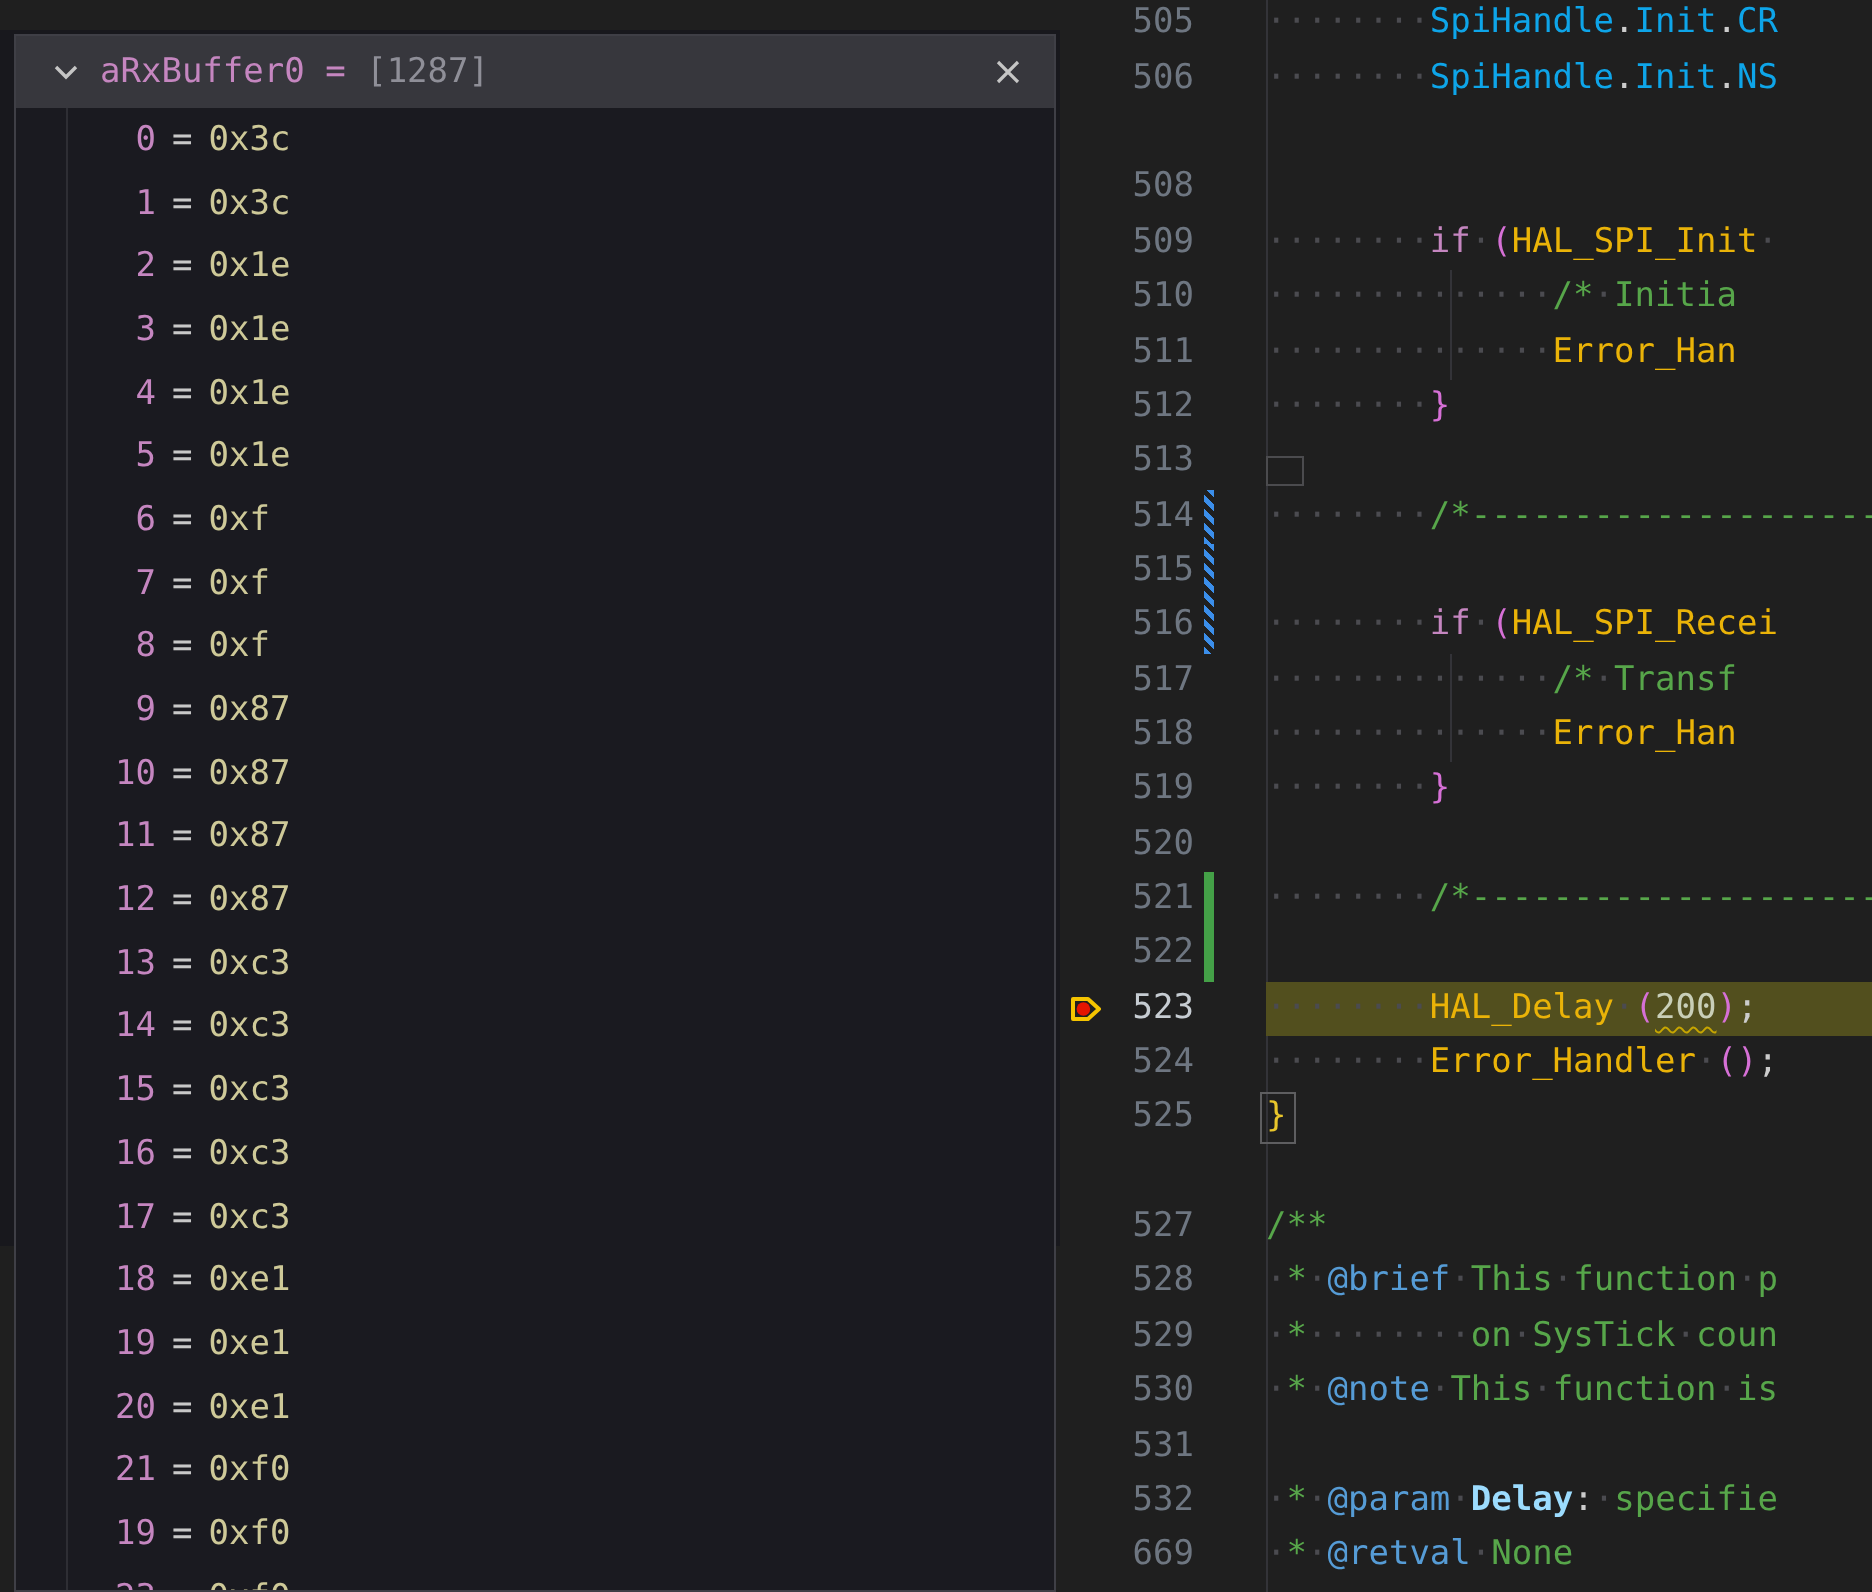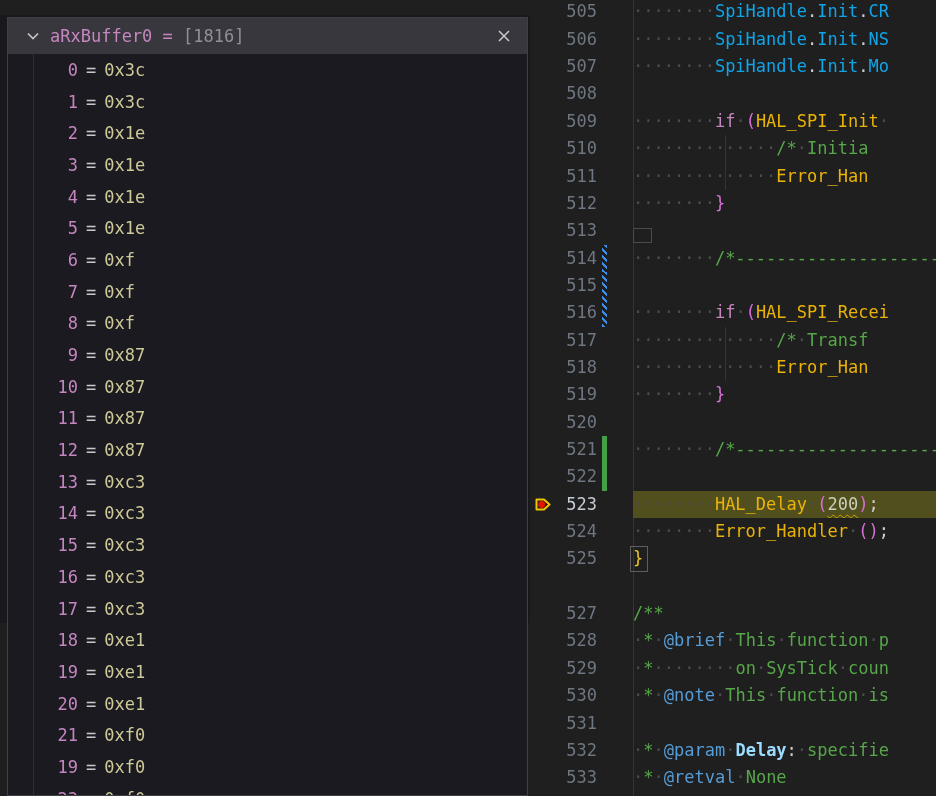--- a/index.html
+++ b/index.html
@@ -80,21 +80,21 @@
 
   <div id="var-popup">
     <div id="var-popup-header">
       <span class="chev">
         <svg width="18" height="18" viewBox="0 0 18 18">
             <polyline points="4,6.5 9,11.5 14,6.5" fill="none" stroke="#c5c5c5" stroke-width="1.7"></polyline>
           </svg>
       </span>
       <span class="t-name">aRxBuffer0</span>
         <span class="t-eq"> = </span>
-        <span class="t-val">[1816]</span>
+        <span class="t-val">[1287]</span>
       <span id="close-btn">
         <svg width="18" height="18" viewBox="0 0 18 18">
             <path d="M4 4 L14 14 M14 4 L4 14" stroke="#c5c5c5" stroke-width="1.6"></path>
           </svg>
       </span>
     </div>
     <div id="var-list">
       <div class="tree-guide"></div>
 
     <div class="var-row">
@@ -237,24 +237,20 @@
       <div class="indent-guide" style="left: 195.07px; top: 135.15px; height: 54.7px;"></div>
       <div class="indent-guide" style="left: 195.07px; top: 326.6px; height: 54.7px;"></div>
       <div class="editor-line" style="top: -1.6px;">
         <span class="num">505</span>
         <span class="code"><span class="seg-ws">········</span><span class="seg-var">SpiHandle</span><span class="seg-pun">.</span><span class="seg-var">Init</span><span class="seg-pun">.</span><span class="seg-var">CR</span></span>
       </div>
       <div class="editor-line" style="top: 25.75px;">
         <span class="num">506</span>
         <span class="code"><span class="seg-ws">········</span><span class="seg-var">SpiHandle</span><span class="seg-pun">.</span><span class="seg-var">Init</span><span class="seg-pun">.</span><span class="seg-var">NS</span></span>
       </div>
-      <div class="editor-line" style="top: 53.1px;">
-        <span class="num">507</span>
-        <span class="code"><span class="seg-ws">········</span><span class="seg-var">SpiHandle</span><span class="seg-pun">.</span><span class="seg-var">Init</span><span class="seg-pun">.</span><span class="seg-var">Mo</span></span>
-      </div>
       <div class="editor-line" style="top: 80.45px;">
         <span class="num">508</span>
         <span class="code"></span>
       </div>
       <div class="editor-line" style="top: 107.8px;">
         <span class="num">509</span>
         <span class="code"><span class="seg-ws">········</span><span class="seg-kw">if</span><span class="seg-ws">·</span><span class="seg-pnk">(</span><span class="seg-fn">HAL_SPI_Init</span><span class="seg-ws">·</span></span>
       </div>
       <div class="editor-line" style="top: 135.15px;">
         <span class="num">510</span>
@@ -347,19 +343,19 @@
         <span class="code"><span class="seg-ws">·</span><span class="seg-cm">*</span><span class="seg-ws">·</span><span class="seg-tag">@note</span><span class="seg-ws">·</span><span class="seg-cm">This</span><span class="seg-ws">·</span><span class="seg-cm">function</span><span class="seg-ws">·</span><span class="seg-cm">is</span></span>
       </div>
       <div class="editor-line" style="top: 709.5px;">
         <span class="num">531</span>
       </div>
       <div class="editor-line" style="top: 736.85px;">
         <span class="num">532</span>
         <span class="code"><span class="seg-ws">·</span><span class="seg-cm">*</span><span class="seg-ws">·</span><span class="seg-tag">@param</span><span class="seg-ws">·</span><span class="seg-pname">Delay</span><span class="seg-pun">:</span><span class="seg-ws">·</span><span class="seg-cm">specifie</span></span>
       </div>
       <div class="editor-line" style="top: 764.2px;">
-        <span class="num">533</span>
+        <span class="num">669</span>
         <span class="code"><span class="seg-ws">·</span><span class="seg-cm">*</span><span class="seg-ws">·</span><span class="seg-tag">@retval</span><span class="seg-ws">·</span><span class="seg-cm">None</span></span>
       </div>
       <div class="deco deco-fold-box" style="left: 103px; top: 228.2px; width: 19px; height: 15px;"></div>
       <div class="deco deco-bracket-box" style="left: 100px; top: 546.4px; width: 18px; height: 26px;"></div>
     </div>
 </div>
 
 </body></html>

